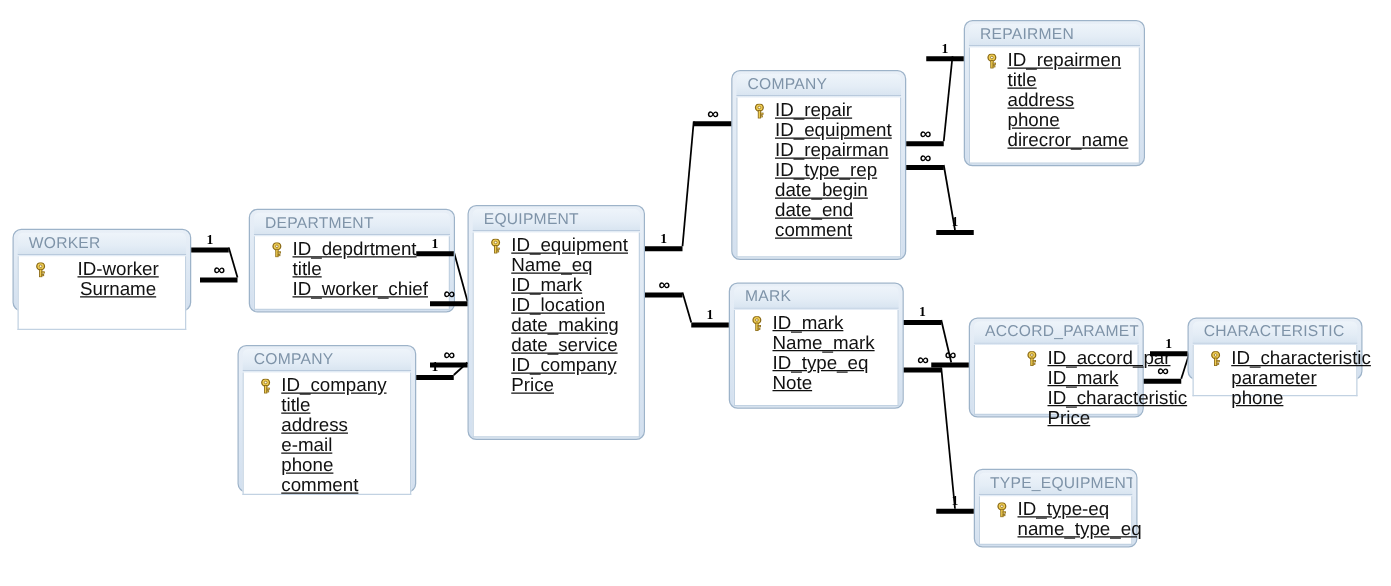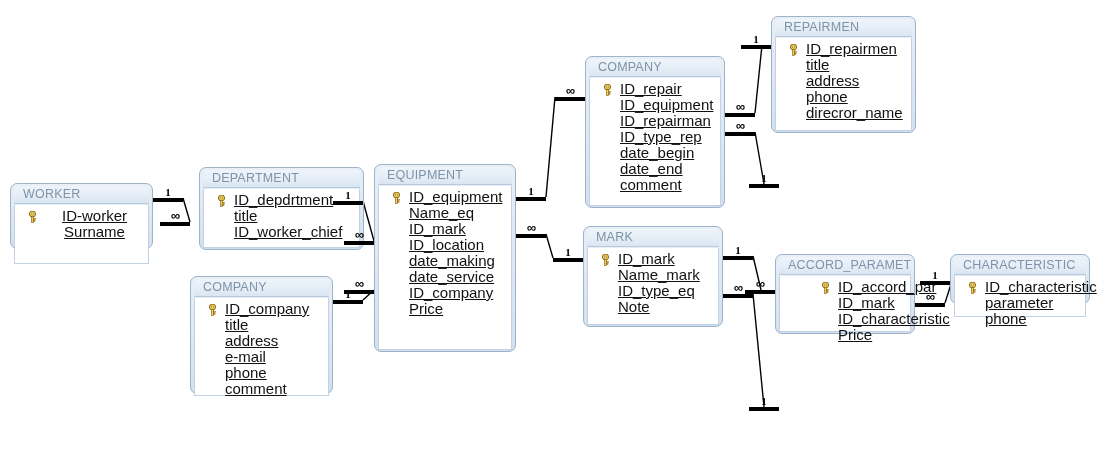--- a/index.html
+++ b/index.html
@@ -225,20 +225,33 @@
               <ellipse cx="5.5" cy="3" rx="3.1" ry="3" fill="#f2cf53" stroke="#8a6a18" stroke-width="1"></ellipse>
               <ellipse cx="5.5" cy="3" rx="1.1" ry="1.05" fill="#fffbe8" stroke="#8a6a18" stroke-width=".6"></ellipse>
               <rect x="4.6" y="5.4" width="1.9" height="6.1" fill="#f2cf53" stroke="#8a6a18" stroke-width=".7"></rect>
               <rect x="6.4" y="7.4" width="2.1" height="1.1" fill="#f2cf53" stroke="#8a6a18" stroke-width=".6"></rect>
               <rect x="6.4" y="9.5" width="1.6" height="1.1" fill="#f2cf53" stroke="#8a6a18" stroke-width=".6"></rect>
             </svg></span><span>ID_characteristic</span></div>
         <div class="fld"><span>parameter</span></div>
         <div class="fld"><span>phone</span></div>
       </div>
     </div>
+    <div class="tbl" style="left: 779px; top: 375px; width: 131px; height: 63px;">
+      <div class="tbl-hd">TYPE_EQUIPMENT</div>
+      <div class="tbl-bd" style="height: 39px;">
+        <div class="fld pk"><span class="keyicon"><svg viewBox="0 0 11 12" width="11" height="12">
+              <ellipse cx="5.5" cy="3" rx="3.1" ry="3" fill="#f2cf53" stroke="#8a6a18" stroke-width="1"></ellipse>
+              <ellipse cx="5.5" cy="3" rx="1.1" ry="1.05" fill="#fffbe8" stroke="#8a6a18" stroke-width=".6"></ellipse>
+              <rect x="4.6" y="5.4" width="1.9" height="6.1" fill="#f2cf53" stroke="#8a6a18" stroke-width=".7"></rect>
+              <rect x="6.4" y="7.4" width="2.1" height="1.1" fill="#f2cf53" stroke="#8a6a18" stroke-width=".6"></rect>
+              <rect x="6.4" y="9.5" width="1.6" height="1.1" fill="#f2cf53" stroke="#8a6a18" stroke-width=".6"></rect>
+            </svg></span><span>ID_type-eq</span></div>
+        <div class="fld"><span>name_type_eq</span></div>
+      </div>
+    </div>
     <div class="card" style="left: 153px; top: 189px; width: 30px; height: 14px;">
       <div class="stub"></div>
       <div class="lbl">1</div>
     </div>
     <div class="card" style="left: 160px; top: 213px; width: 30px; height: 14px;">
       <div class="stub"></div>
       <div class="lbl inf">∞</div>
     </div>
     <div class="card" style="left: 333px; top: 192px; width: 30px; height: 14px;">
       <div class="stub"></div>

